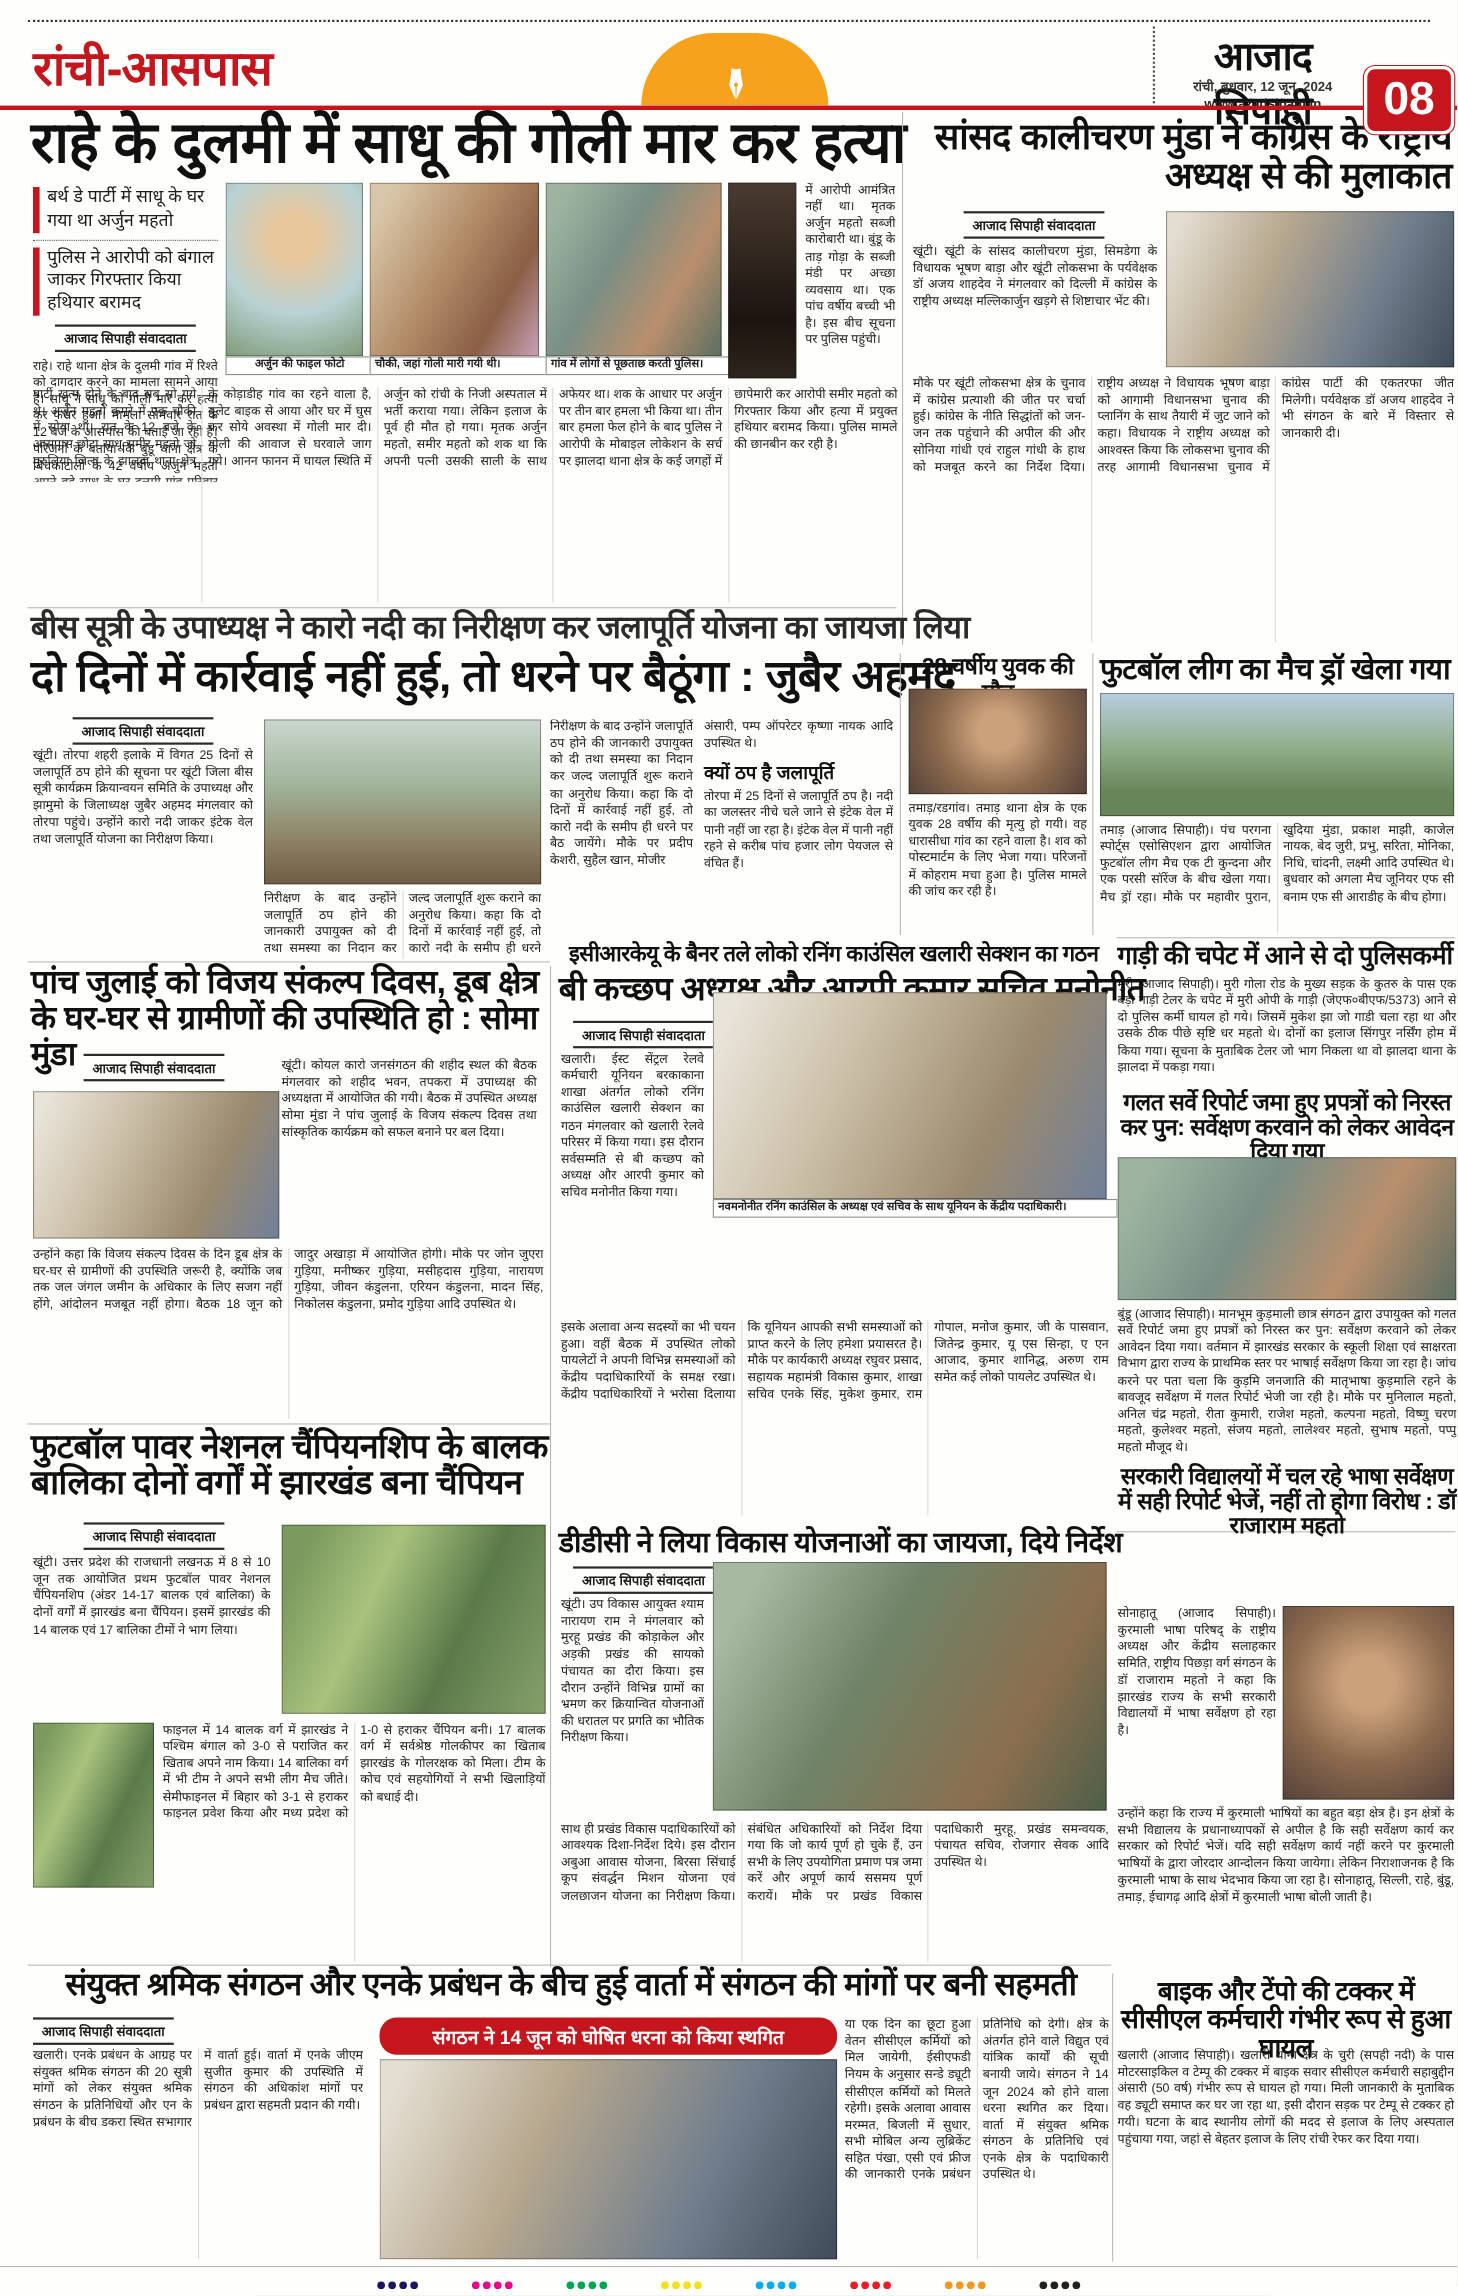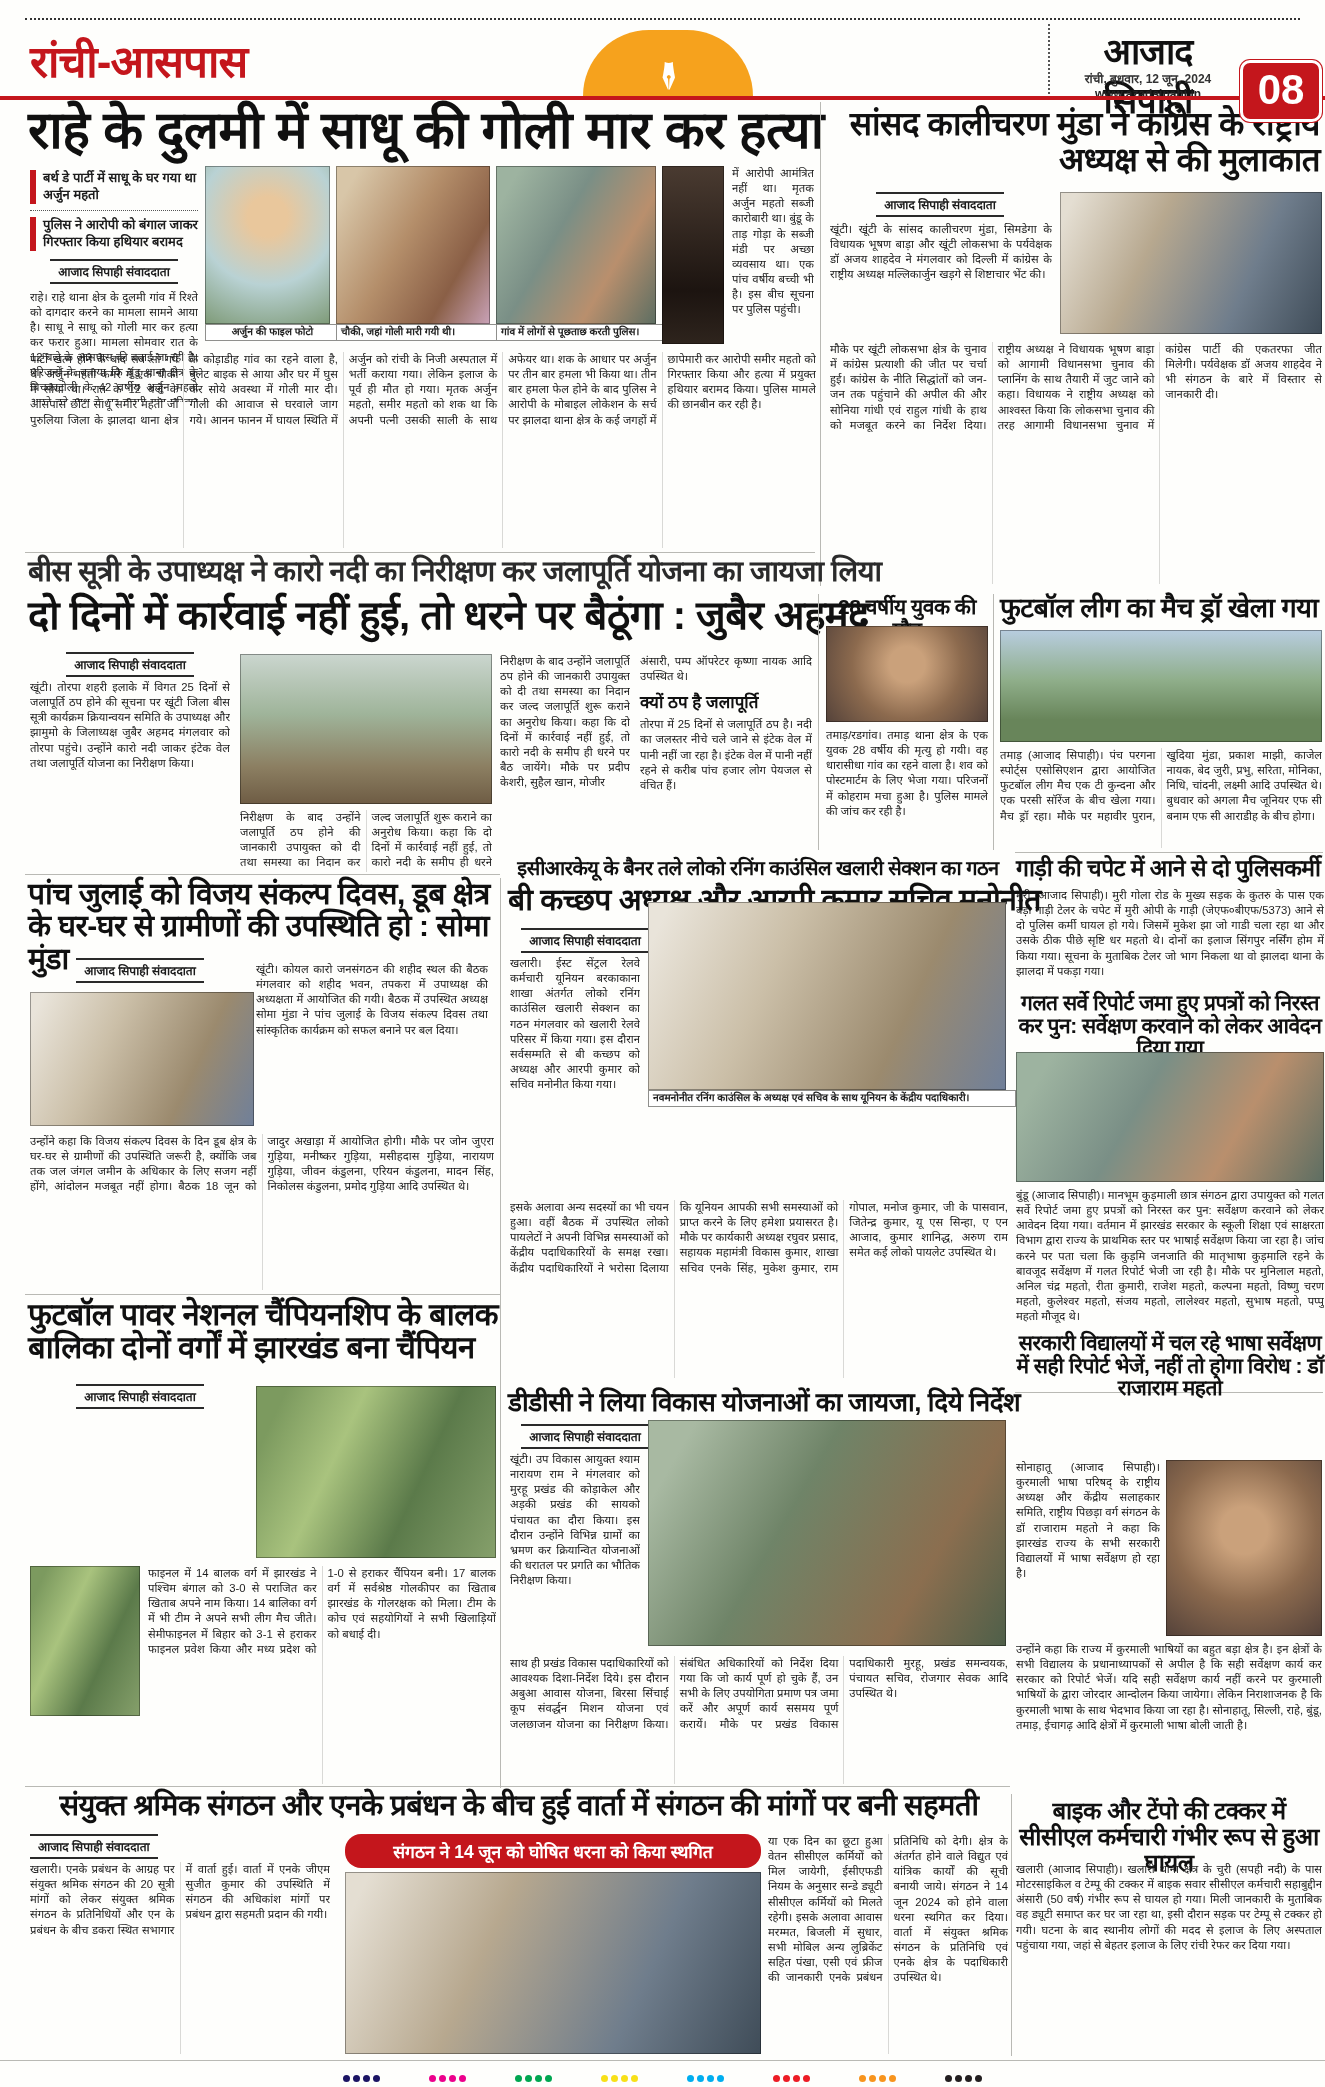--- a/index.html
+++ b/index.html
@@ -23,21 +23,21 @@
   .ph-river{background:linear-gradient(180deg,#cbd6cf 0%,#9fb49a 40%,#8c7f62 75%,#6e5c44);}
   .ph-face{background:radial-gradient(circle at 50% 40%,#caa17b 18%,#8c6a4e 55%,#54423a);}
   .ph-team{background:linear-gradient(115deg,#7c9a5f 10%,#a9c37e 35%,#5b7a4a 65%,#86a06b);}
   .ph-hall{background:linear-gradient(115deg,#e9e4da 5%,#cbbfa8 35%,#9b8a6e 70%,#70809a);}
   .ph-field{background:linear-gradient(180deg,#b8cde0 0%,#8fae8a 45%,#68855a 80%);}
   .ph-village{background:linear-gradient(120deg,#a8b9a2 10%,#6f8468 40%,#8b6e4f 75%,#4e5f49);}
   .cap{background:#fff;border:1px solid #8f8f8c;font-size:10.3px;font-weight:bold;
        padding:1px 4px;line-height:1.25;color:#222;}
   .vline{position:absolute;width:1px;background:#b9b9b4;}
   .hline{position:absolute;height:1px;background:#b9b9b4;}
-  .kick{font-weight:bold;font-size:13px;line-height:1.3;}
+  .kick{font-weight:normal;font-size:16px;line-height:1.3;}
   .kickbar{border-left:6px solid #c4161c;padding-left:7px;}
   .dotsep{border-top:1px dotted #555;margin:6px 0;}
   .subhead{font-weight:800;font-size:17px;color:#101010;}
   .redbox{background:#c4161c;color:#fff;font-weight:800;font-size:17.5px;
           display:flex;align-items:center;justify-content:center;}
   .dot{display:inline-block;width:7px;height:7px;border-radius:50%;margin:0 1.5px;}
   .dotgrp{display:inline-block;margin:0 23px;}
   #footer-marks{white-space:nowrap;}
 </style>
 </head>
@@ -146,20 +146,21 @@
   <div class="abs ph ph-hall" style="left:648px;top:902px;width:358px;height:188px;"></div>
   <div class="abs cap" style="left:648px;top:1090px;width:358px;">नवमनोनीत रनिंग काउंसिल के अध्यक्ष एवं सचिव के साथ यूनियन के केंद्रीय पदाधिकारी।</div>
   <div class="abs bt c3" style="left:510px;top:1200px;width:498px;height:178px;overflow:hidden;">इसके अलावा अन्य सदस्यों का भी चयन हुआ। वहीं बैठक में उपस्थित लोको पायलेटों ने अपनी विभिन्न समस्याओं को केंद्रीय पदाधिकारियों के समक्ष रखा। केंद्रीय पदाधिकारियों ने भरोसा दिलाया कि यूनियन आपकी सभी समस्याओं को प्राप्त करने के लिए हमेशा प्रयासरत है। मौके पर कार्यकारी अध्यक्ष रघुवर प्रसाद, सहायक महामंत्री विकास कुमार, शाखा सचिव एनके सिंह, मुकेश कुमार, राम गोपाल, मनोज कुमार, जी के पासवान, जितेन्द्र कुमार, यू एस सिन्हा, ए एन आजाद, कुमार शानिद्ध, अरुण राम समेत कई लोको पायलेट उपस्थित थे।</div>
 
   <div class="hline" style="left:25px;top:1294px;width:475px;"></div>
   <div class="abs hl" style="left:28px;top:1298px;width:470px;font-size:31px;">फुटबॉल पावर नेशनल चैंपियनशिप के बालक बालिका दोनों वर्गों में झारखंड बना चैंपियन</div>
   <div class="abs ctr" style="left:30px;top:1384px;width:220px;">
     <span class="byl">आजाद सिपाही संवाददाता</span>
   </div>
   <div class="abs ph ph-team" style="left:256px;top:1386px;width:240px;height:172px;"></div>
+  <div class="abs bt" style="left:30px;top:1414px;width:216px;height:144px;overflow:hidden;">खूंटी। उत्तर प्रदेश की राजधानी लखनऊ में 8 से 10 जून तक आयोजित प्रथम फुटबॉल पावर नेशनल चैंपियनशिप (अंडर 14-17 बालक एवं बालिका) के दोनों वर्गों में झारखंड बना चैंपियन। इसमें झारखंड की 14 बालक एवं 17 बालिका टीमों ने भाग लिया।</div>
   <div class="abs ph ph-team" style="left:30px;top:1566px;width:110px;height:150px;"></div>
   <div class="abs bt c2" style="left:148px;top:1566px;width:348px;height:218px;overflow:hidden;">फाइनल में 14 बालक वर्ग में झारखंड ने पश्चिम बंगाल को 3-0 से पराजित कर खिताब अपने नाम किया। 14 बालिका वर्ग में भी टीम ने अपने सभी लीग मैच जीते। सेमीफाइनल में बिहार को 3-1 से हराकर फाइनल प्रवेश किया और मध्य प्रदेश को 1-0 से हराकर चैंपियन बनी। 17 बालक वर्ग में सर्वश्रेष्ठ गोलकीपर का खिताब झारखंड के गोलरक्षक को मिला। टीम के कोच एवं सहयोगियों ने सभी खिलाड़ियों को बधाई दी।</div>
 
   <div class="abs hl ctr" style="left:508px;top:1388px;width:500px;font-size:26px;white-space:nowrap;">डीडीसी ने लिया विकास योजनाओं का जायजा, दिये निर्देश</div>
   <div class="abs ctr" style="left:510px;top:1424px;width:150px;">
     <span class="byl">आजाद सिपाही संवाददाता</span>
   </div>
   <div class="abs bt" style="left:510px;top:1452px;width:130px;height:196px;overflow:hidden;">खूंटी। उप विकास आयुक्त श्याम नारायण राम ने मंगलवार को मुरहू प्रखंड की कोड़ाकेल और अड़की प्रखंड की सायको पंचायत का दौरा किया। इस दौरान उन्होंने विभिन्न ग्रामों का भ्रमण कर क्रियान्वित योजनाओं की धरातल पर प्रगति का भौतिक निरीक्षण किया।</div>
   <div class="abs ph ph-village" style="left:648px;top:1420px;width:358px;height:226px;"></div>
   <div class="abs bt c3" style="left:510px;top:1656px;width:498px;height:128px;overflow:hidden;">साथ ही प्रखंड विकास पदाधिकारियों को आवश्यक दिशा-निर्देश दिये। इस दौरान अबुआ आवास योजना, बिरसा सिंचाई कूप संवर्द्धन मिशन योजना एवं जलछाजन योजना का निरीक्षण किया। संबंधित अधिकारियों को निर्देश दिया गया कि जो कार्य पूर्ण हो चुके हैं, उन सभी के लिए उपयोगिता प्रमाण पत्र जमा करें और अपूर्ण कार्य ससमय पूर्ण करायें। मौके पर प्रखंड विकास पदाधिकारी मुरहू, प्रखंड समन्वयक, पंचायत सचिव, रोजगार सेवक आदि उपस्थित थे।</div>

